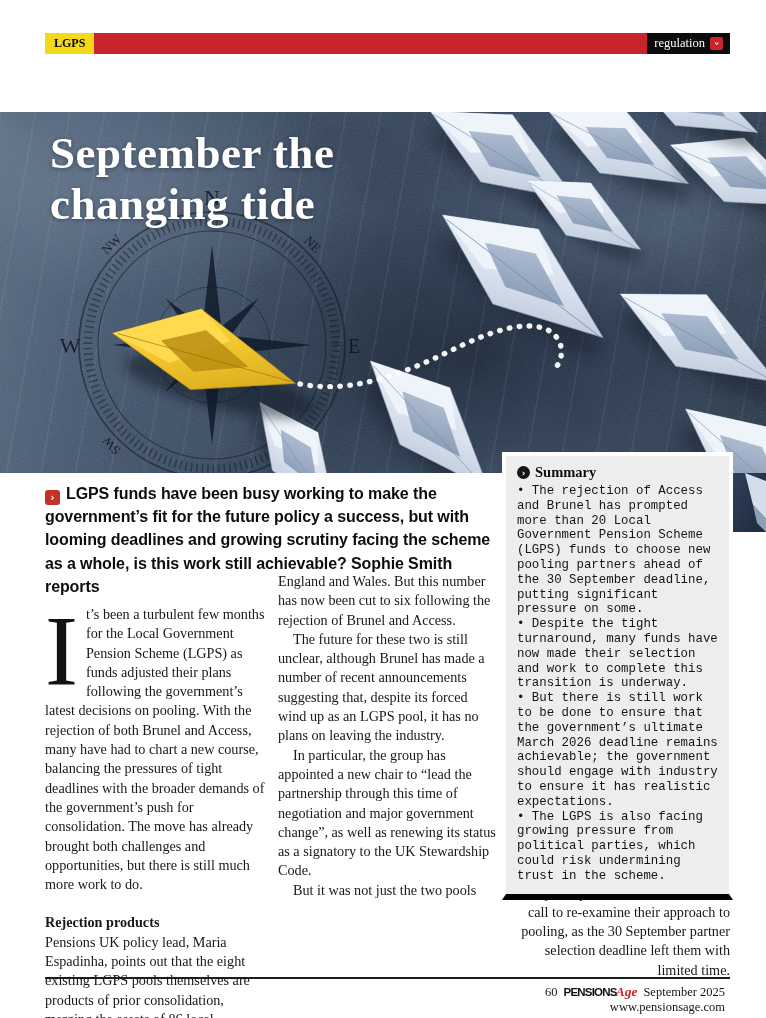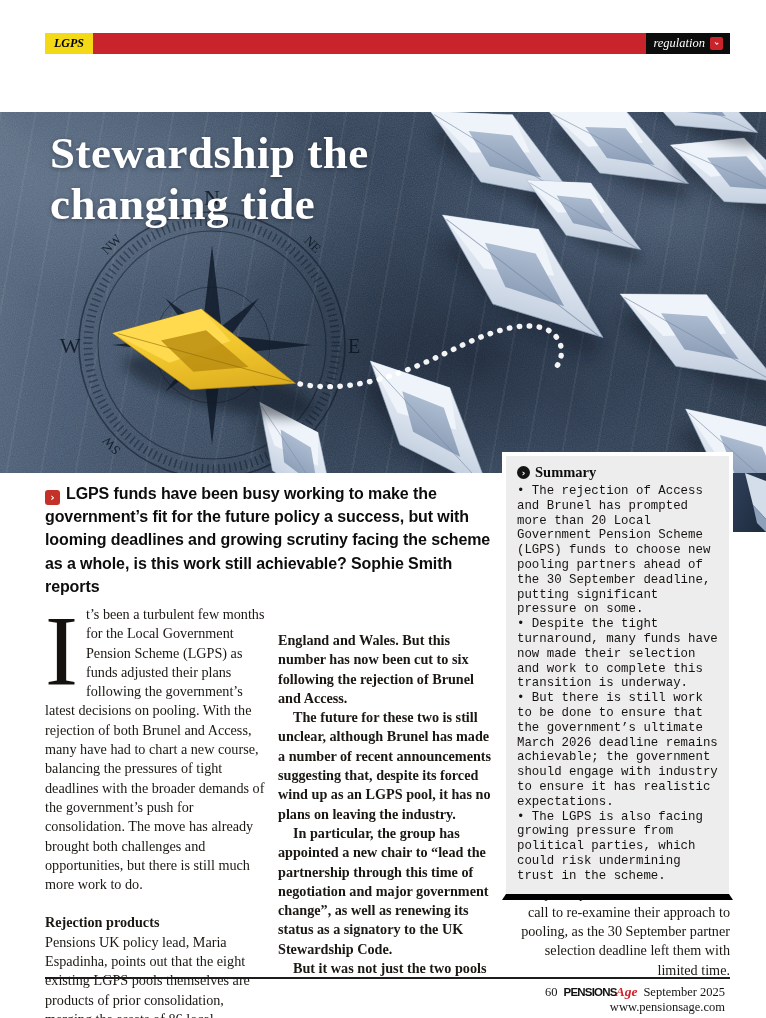--- a/index.html
+++ b/index.html
@@ -1,20 +1,20 @@
 <!DOCTYPE html>
 <html><head>
 <meta charset="utf-8">
 <style>
   html,body{margin:0;padding:0;background:#ffffff;}
   .page{position:relative;width:766px;height:1018px;background:#fff;overflow:hidden;
         font-family:"Liberation Serif",serif;color:#1b1713;}
 
   
-  .topbar{position:absolute;left:45px;top:33px;width:685px;height:21px;display:flex;align-items:stretch;font-style:italic;}
+  .topbar{position:absolute;left:45px;top:33px;width:685px;height:21px;display:flex;align-items:stretch;}
   .tag-lgps{background:#f3d916;color:#000;font-weight:700;font-size:12px;display:flex;align-items:center;padding:0 9px;}
   .topbar-red{flex:1;background:#c9242b;}
   .tag-reg{background:#0c0c0c;color:#fff;font-size:12.5px;display:flex;align-items:center;gap:5px;padding:0 7px;}
   .chip-icon{width:13px;height:13px;border-radius:2px;background:#c9242b;color:#fff;display:inline-flex;
              align-items:center;justify-content:center;font-size:9px;font-weight:700;
              font-family:"DejaVu Sans",sans-serif;line-height:1;}
   .chip-icon>span{display:block;transform:rotate(90deg);}
 
   
   .hero{position:absolute;left:0;top:112px;width:766px;height:361px;overflow:hidden;z-index:1;
@@ -38,21 +38,21 @@
         letter-spacing:-0.1px;color:#0d0d0d;}
   .sf-icon{display:inline-flex;width:15px;height:15px;border-radius:3px;background:#c43128;color:#fff;
         align-items:center;justify-content:center;font-size:10px;margin-right:6px;vertical-align:-2px;
         font-family:"DejaVu Sans",sans-serif;}
 
   
   .col{position:absolute;font-size:14.2px;line-height:19.3px;color:#1b1713;}
   .col p{margin:0;}
   .col .indent{text-indent:15px;}
   .col1{left:45px;top:605px;width:221px;}
-  .col2{left:278px;top:631px;width:221px;font-weight:bold;}
+  .col2{left:278px;top:572px;width:221px;}
   .col3{left:507px;top:845px;width:223px;text-align:right;}
   .subhead{font-weight:700;margin-top:19px !important;}
   .dropcap{float:left;font-size:99px;line-height:79px;padding:6px 8px 0 0;color:#14110e;font-weight:400;}
 
   
   .summary{position:absolute;left:502px;top:452px;width:231px;z-index:5;box-sizing:border-box;
         background:#ededed;border:4px solid #fff;border-bottom:6px solid #000;
         padding:8px 10px 10px 11px;}
   .summary-head{display:flex;align-items:center;gap:5px;font-weight:700;font-size:14.5px;color:#0d0d0d;margin-bottom:3px;}
   .sum-icon{display:inline-flex;width:13px;height:13px;border-radius:7px;background:#151515;color:#fff;
@@ -178,21 +178,21 @@
         <polygon points="-125,8 -18,-52 128,14 -6,56" fill="url(#gy1)" stroke="#a87f10" stroke-width="0.8"></polygon>
         <polygon points="-125,8 -18,-52 30,-20 -42,28" fill="#ffd94e"></polygon>
         <polygon points="-60,2 -5,-26 62,8 -8,32" fill="#bb8d10" opacity="0.85"></polygon>
         <path d="M-118,7 L122,13" stroke="#8a6a0c" stroke-width="1.2" opacity="0.6"></path>
       </g>
 
       <path d="M300,272 C352,282 402,262 448,240 C488,220 522,208 546,217 C561,224 566,240 557,254" fill="none" stroke="#ffffff" stroke-width="5.4" stroke-linecap="round" stroke-dasharray="0.5 9.5" opacity="0.95"></path>
     </svg>
 
     <div class="hero-title">
-      <span>Stewardship the</span>
+      <span>September the</span>
       <span>changing tide</span>
     </div>
   </div>
 
   <div class="hero-sliver">
     <svg width="33" height="59" xmlns="http://www.w3.org/2000/svg">
       <polygon points="12,0 33,8 33,46 20,32" fill="#d4deea"></polygon>
       <polygon points="20,32 33,46 33,59 24,50" fill="#8ea1ba"></polygon>
     </svg>
   </div>

